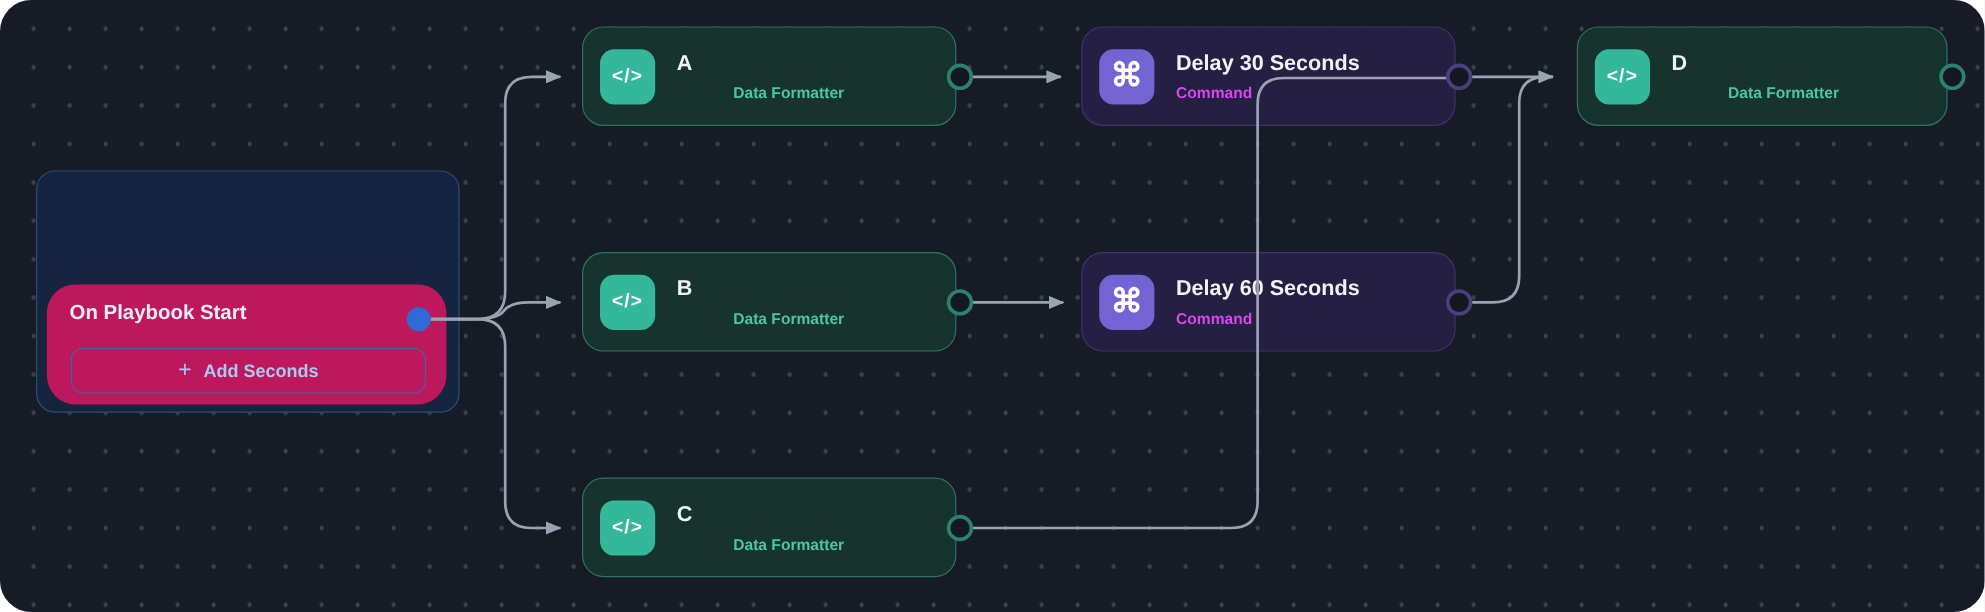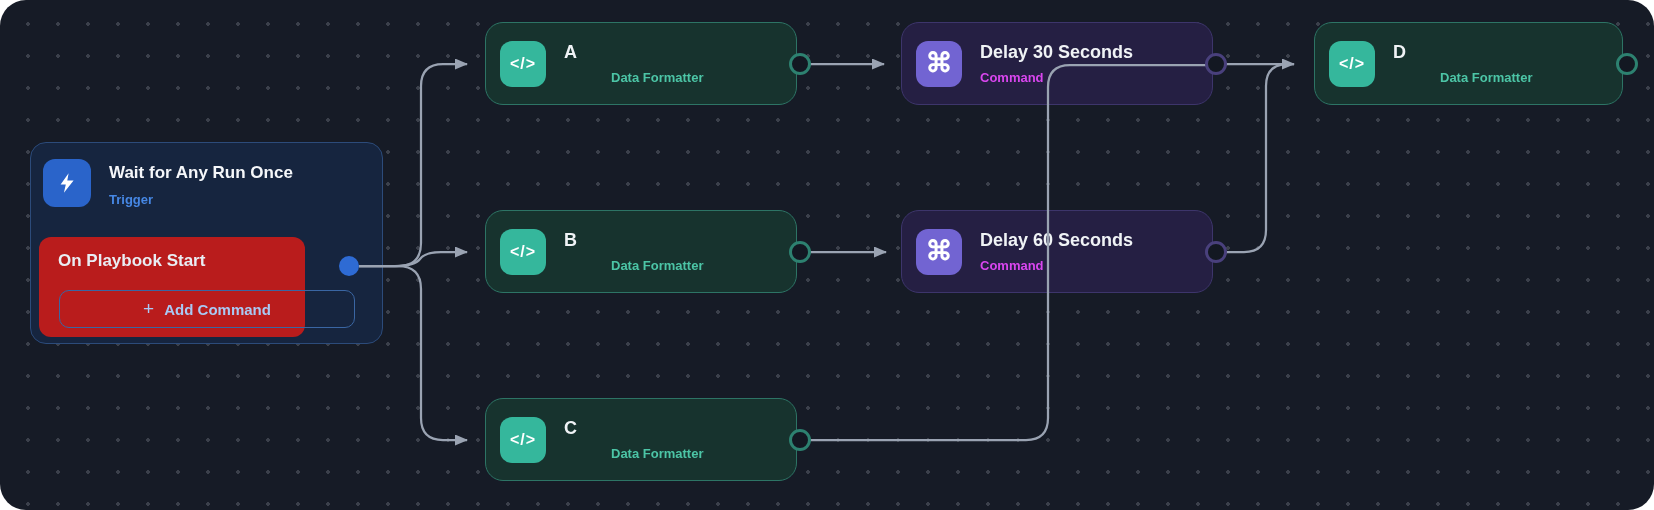--- a/index.html
+++ b/index.html
@@ -35,51 +35,40 @@
   .pos-d60{left:901px; top:210px;}
   .pos-d{left:1314px; top:22px; width:309px;}
   
   .trigger{position:absolute; z-index:2; left:30px; top:142px; width:353px; height:202px;
            border-radius:16px; background:#16253f; border:1px solid #2c4b7a; box-sizing:border-box;}
   .trig-head{display:flex; align-items:flex-start; gap:18px; padding:16px 0 0 12px;}
   .trig-icon{width:48px; height:48px; border-radius:12px; background:#2a64ca; flex:0 0 auto;
              display:flex; align-items:center; justify-content:center;}
   .trig-title{font-size:17px; font-weight:600; color:#f5f7fa; margin-top:4px; margin-bottom:9px;}
   .trig-type{font-size:13px; font-weight:bold; color:#4687e4;}
-  .trig-inner{position:absolute; left:8px; top:94px; width:266px; height:100px;
-              border-radius:12px; background:#b91c1c; box-sizing:border-box;}
+  .trig-inner{position:absolute; left:8px; top:94px; width:333px; height:100px;
+              border-radius:24px; background:#be185d; box-sizing:border-box;}
   .trig-row{position:absolute; left:19px; top:14px; font-size:17px; font-weight:600; color:#e9edf3;}
   .add-btn{position:absolute; left:20px; top:53px; width:296px; height:38px; border-radius:10px;
            background:transparent; border:1.5px solid #3a66a3; color:#a9c9f4; font-size:15px;
            font-weight:600; font-family:"Liberation Sans", sans-serif; display:flex;
            align-items:center; justify-content:center; gap:10px; cursor:pointer;}
   .add-plus{font-size:19px; font-weight:400; color:#a9c9f4;}
 </style>
 </head>
 <body>
 
 <div class="canvas">
 
   <div class="trigger">
-    <div class="trig-head">
-      <div class="trig-icon">
-        <svg width="24" height="24" viewBox="0 0 24 24">
-            <path d="M13.6 2.2 L5.6 13.6 L10.8 13.6 L8.9 21.8 L18.6 9.6 L12.3 9.6 Z" fill="#ffffff"></path>
-          </svg>
-      </div>
-      <div>
-        <div class="trig-title">Wait for Any Run Once</div>
-        <div class="trig-type">Trigger</div>
-      </div>
-    </div>
     <div class="trig-inner">
       <div class="trig-row">On Playbook Start</div>
       <button class="add-btn">
         <span class="add-plus">+</span>
-        <span>Add Command</span>
+        <span>Add Seconds</span>
       </button>
     </div>
   </div>
 
   <div class="anode teal pos-a">
     <div class="n-icon">
         <span class="glyph-code">&lt;/&gt;</span>
       </div>
     <div>
         <div class="n-title">A</div>

